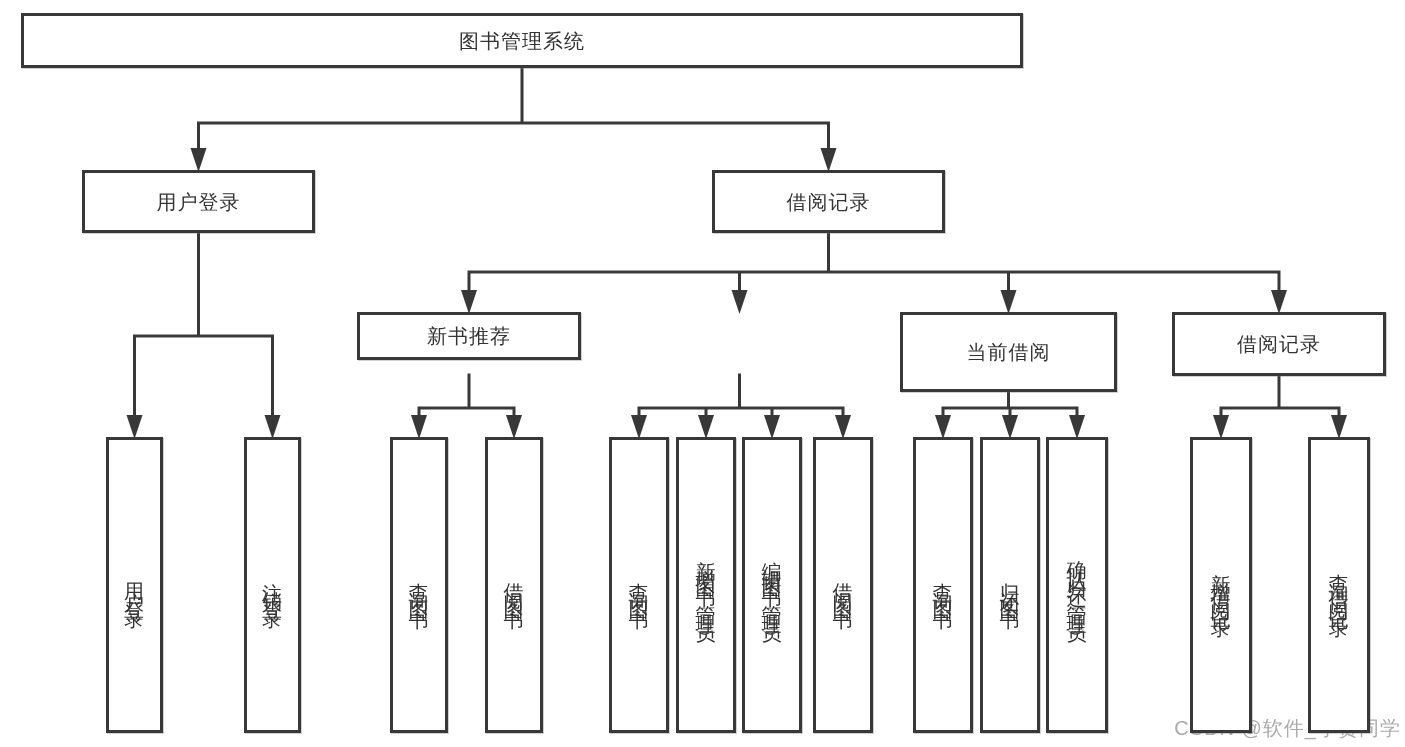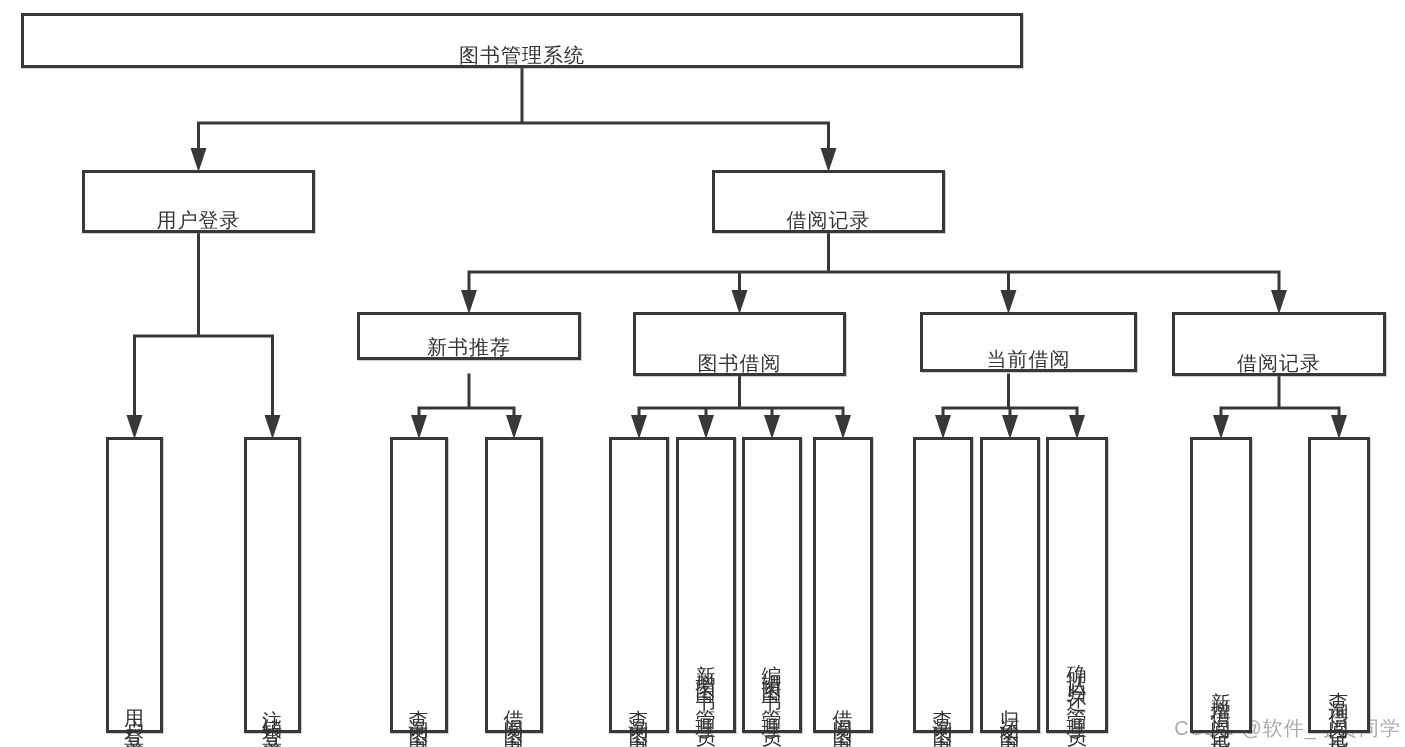--- a/index.html
+++ b/index.html
@@ -31,21 +31,21 @@
     width: 1405px;
     height: 747px;
     display: block;
   }
   .node {
     position: absolute;
     box-sizing: border-box;
     background: #ffffff;
     border: 3px solid var(--stroke);
     display: flex;
-    align-items: flex-end;
+    align-items: center;
     justify-content: center;
     color: var(--text);
     font-size: 20px;
     line-height: 1;
     box-shadow: 1px 1px 0 rgba(120,120,120,0.35);
   }
   .node.h span {
     letter-spacing: 1px;
     white-space: nowrap;
   }
@@ -105,24 +105,21 @@
     </div>
     <div class="node h" style="left: 82px; top: 170px; width: 233px; height: 63px;">
       <span>用户登录</span>
     </div>
     <div class="node h" style="left: 712px; top: 170px; width: 233px; height: 63px;">
       <span>借阅记录</span>
     </div>
     <div class="node h" style="left: 357px; top: 312px; width: 224px; height: 48px;">
       <span>新书推荐</span>
     </div>
-    <div class="node h" style="left: 633px; top: 312px; width: 213px; height: 64px;">
-      <span>图书借阅</span>
-    </div>
-    <div class="node h" style="left: 900px; top: 312px; width: 217px; height: 60px; margin-left: 20px;">
+    <div class="node h" style="left: 900px; top: 312px; width: 217px; height: 80px;">
       <span>当前借阅</span>
     </div>
     <div class="node h" style="left: 1172px; top: 312px; width: 214px; height: 64px;">
       <span>借阅记录</span>
     </div>
     <div class="node v" style="left: 106px; top: 437px; width: 57px; height: 296px;">
       <span>用户登录</span>
     </div>
     <div class="node v" style="left: 244px; top: 437px; width: 57px; height: 296px;">
       <span>注销登录</span>

